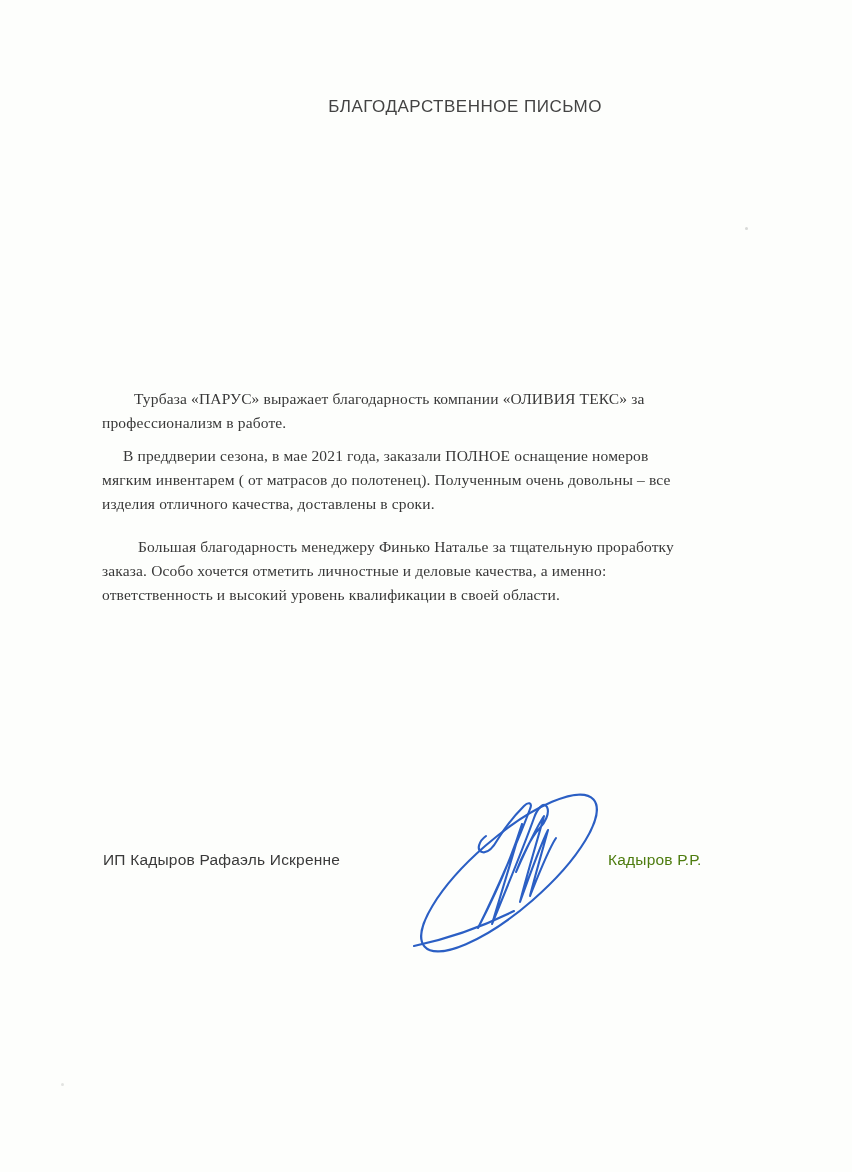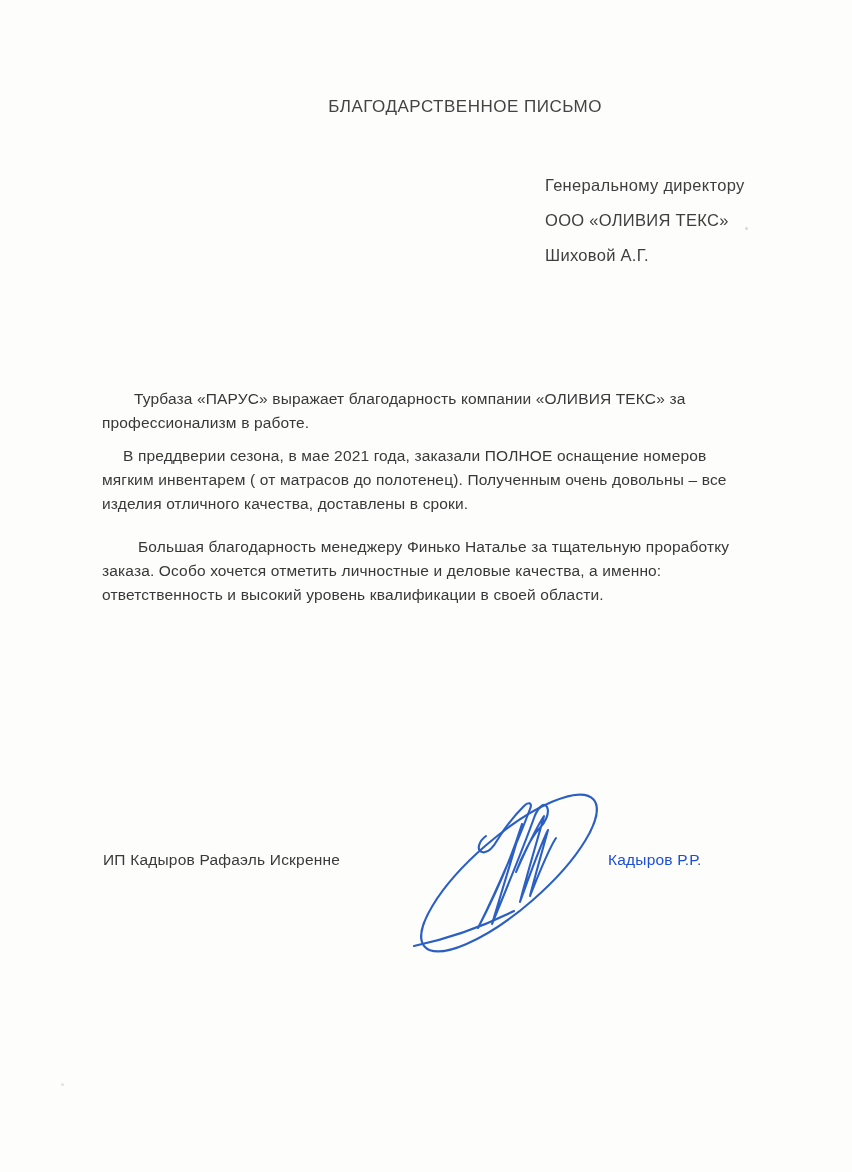--- a/index.html
+++ b/index.html
@@ -45,40 +45,41 @@
     top: 387px;
     width: 658px;
     font-size: 15.5px;
     line-height: 24px;
     letter-spacing: 0.15px;
     color: #383838;
   }
   .para {
     margin: 0;
     white-space: pre-line;
+    font-family: Liberation Serif, serif;
   }
   .para.p1 { text-indent: 32px; margin-bottom: 9px; }
   .para.p2 { text-indent: 21px; margin-bottom: 19px; }
   .para.p3 { text-indent: 36px; margin-bottom: 4px; }
   .para.p4 { text-indent: 34px; }
   .signoff-left {
     position: absolute;
     left: 103px;
     top: 851px;
     font-size: 15.5px;
     color: #3a3a3a;
     letter-spacing: 0.2px;
     white-space: nowrap;
   }
   .signoff-right {
     position: absolute;
     left: 608px;
     top: 851px;
     font-size: 15.5px;
-    color: #1d4ed8;
+    color: #4d7c0f;
     letter-spacing: 0.2px;
     white-space: nowrap;
   }
   .signature {
     position: absolute;
     left: 405px;
     top: 778px;
     width: 205px;
     height: 188px;
   }
@@ -97,23 +98,20 @@
   .speck.s1 { left: 745px; top: 227px; width: 3px; height: 3px; opacity: 0.55; }
   .speck.s2 { left: 61px; top: 1083px; width: 3px; height: 3px; opacity: 0.4; }
 </style>
 </head>
 <body style="background: rgb(253, 254, 252);">
 
 <div class="page">
 
   <div class="doc-title">БЛАГОДАРСТВЕННОЕ ПИСЬМО</div>
 
-  <div class="recipient">Генеральному директору
-ООО «ОЛИВИЯ ТЕКС»
-Шиховой А.Г.</div>
 
   <div class="body-text">
     <p class="para p1">Турбаза «ПАРУС» выражает благодарность компании  «ОЛИВИЯ ТЕКС» за
 профессионализм в работе.</p>
     <p class="para p2">В преддверии сезона, в мае 2021 года, заказали ПОЛНОЕ  оснащение номеров
 мягким инвентарем ( от матрасов до полотенец). Полученным очень довольны – все
 изделия отличного качества, доставлены в сроки.</p>
     <p class="para p3">Большая благодарность менеджеру Финько Наталье за тщательную проработку
 заказа. Особо хочется отметить личностные и деловые качества, а именно:
 ответственность и высокий уровень квалификации в своей области.</p>

